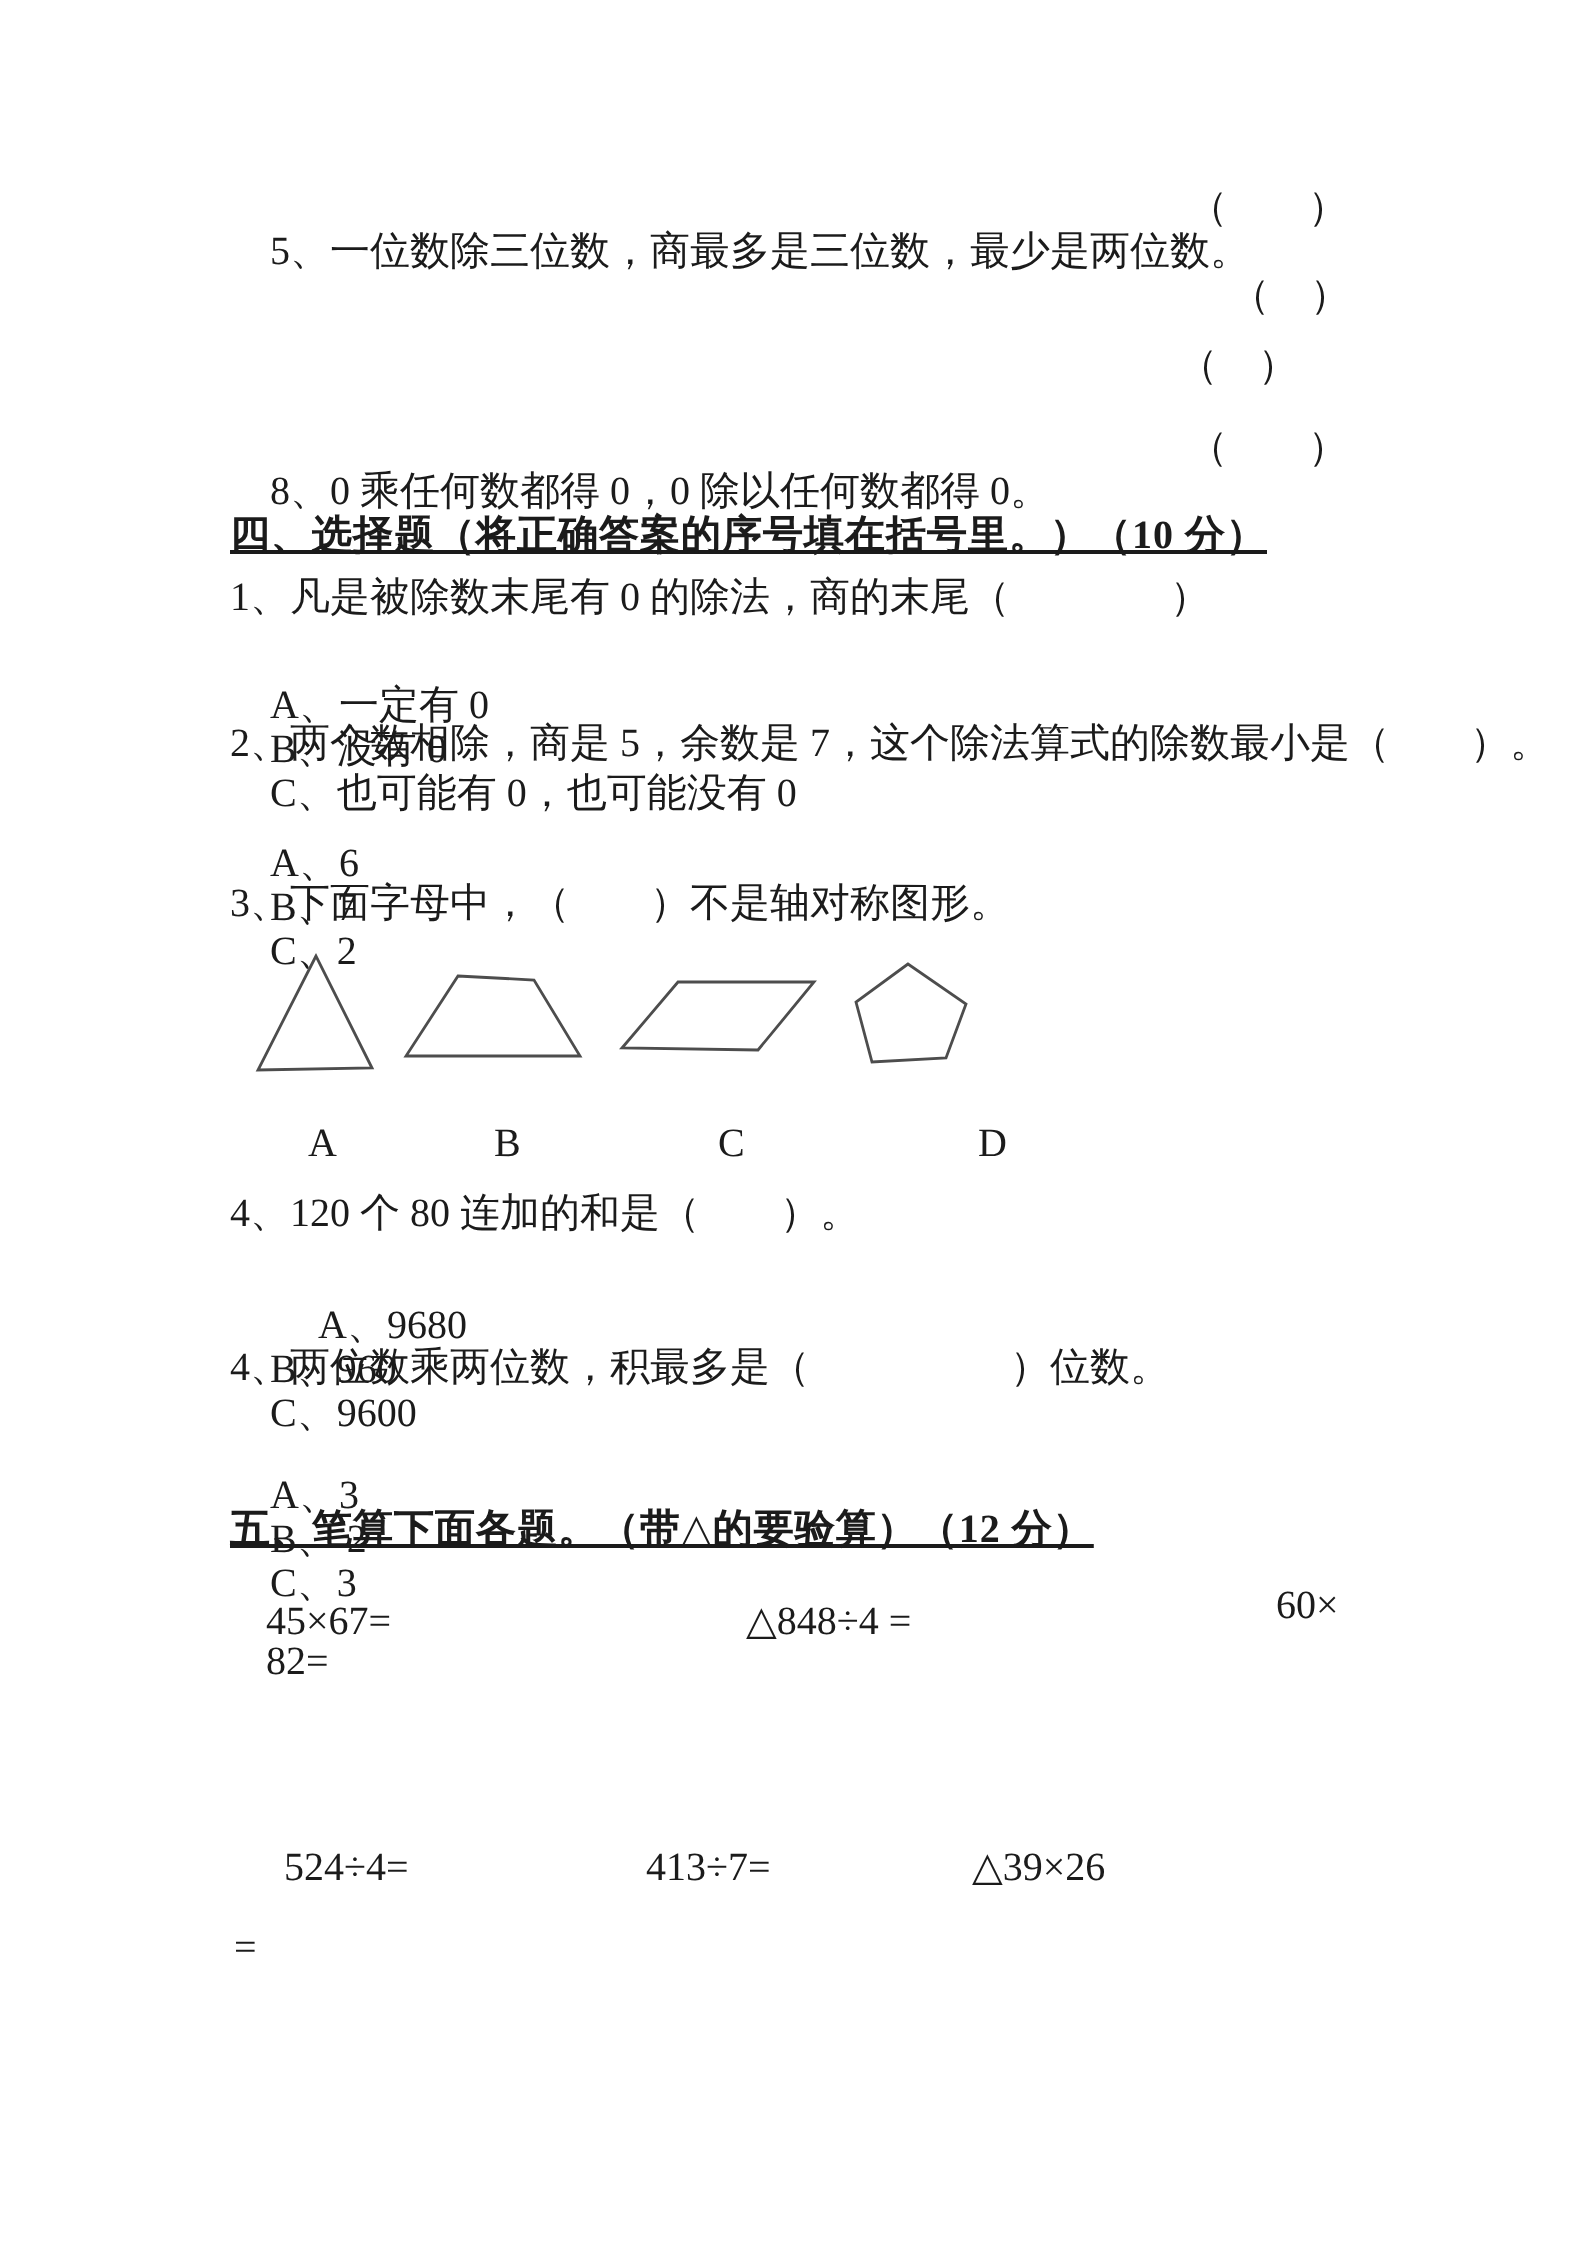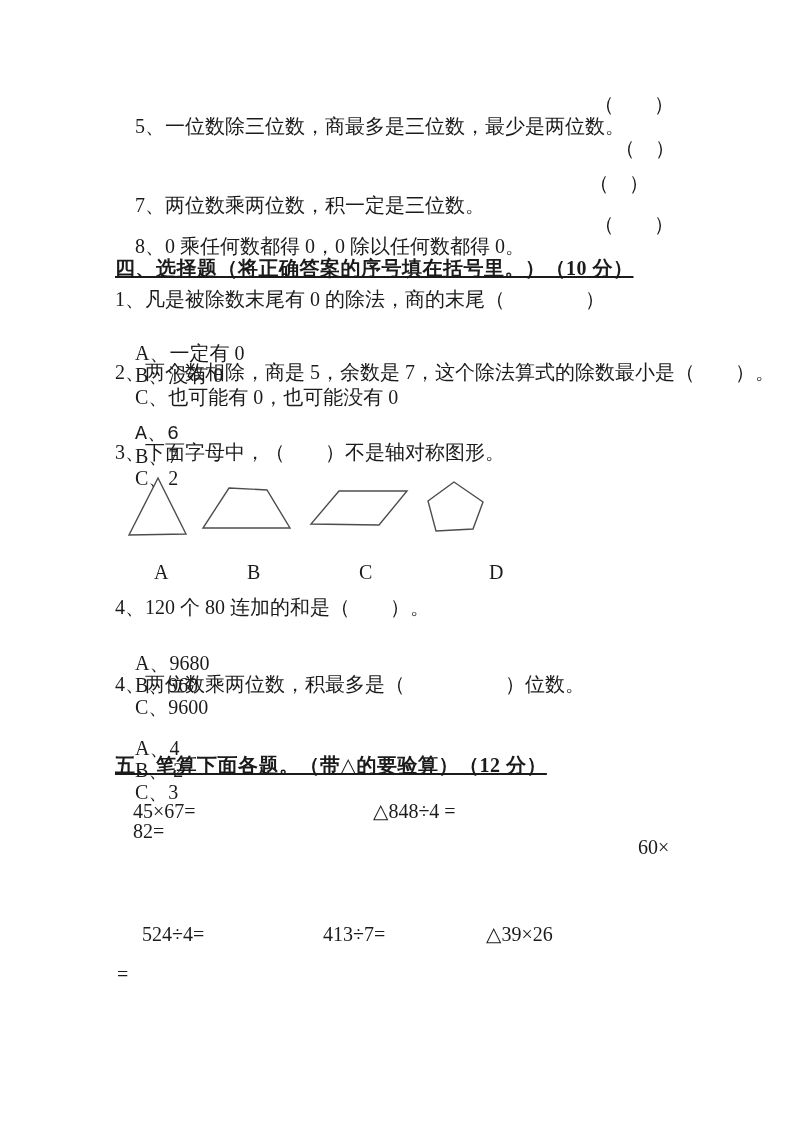--- a/index.html
+++ b/index.html
@@ -11,42 +11,41 @@
   .line { position:absolute; left:115px; white-space:pre; line-height:22px; }
   .heading { font-weight:bold; letter-spacing:0.5px;text-decoration:underline; }
   .judge { width:620px; }
   .paren { position:absolute; top:0; white-space:pre; }
   .j5 .paren { left:479px; }
   .j6 .paren { left:500px; }
   .j7 .paren { left:474px; }
   .j8 .paren { left:479px; }
   .opts span { display:inline-block; white-space:pre; }
   .q1o .o1 { width:137px; } .q1o .o2 { width:78px; }
-  .q2o .o1 { width:112px;font-family:Liberation Mono, monospace; } .q2o .o2 { width:53px; }
-  .q4o .o1 { width:125px; } .q4o .o2 { width:95px; }
+  .q2o .o1 { width:112px; } .q2o .o2 { width:53px; }
+  .q4o .o1 { width:125px;margin-left:24px; } .q4o .o2 { width:95px; }
   .q5o .o1 { width:53px; }  .q5o .o2 { width:64px; }
   .calc { position:absolute; white-space:pre; line-height:22px; }
   .shapes-svg { position:absolute; left:113px; top:470px; }
   .shape-label { position:absolute; top:561px; white-space:pre; }
   .lblA { left:154px; } .lblB { left:247px; } .lblC { left:359px; } .lblD { left:489px; }
 </style>
 </head>
 <body>
 
 <div class="page">
 
   <div class="line judge j5" style="top:93px">
     <span>5、一位数除三位数，商最多是三位数，最少是两位数。</span>
     <span class="paren">（　　）</span>
   </div>
   <div class="line judge j6" style="top:137px">
     <span class="paren">（　）</span>
   </div>
   <div class="line judge j7" style="top:172px">
-    <span>7、两位数乘两位数，积一定是三位数。</span>
     <span class="paren">（　）</span>
   </div>
   <div class="line judge j8" style="top:213px">
     <span>8、0 乘任何数都得 0，0 除以任何数都得 0。</span>
     <span class="paren">（　　）</span>
   </div>
 
   <div class="line heading" style="top:257px">四、选择题（将正确答案的序号填在括号里。）（10 分）</div>
 
   <div class="line" style="top:288px">1、凡是被除数末尾有 0 的除法，商的末尾（　　　　）</div>
@@ -78,30 +77,30 @@
 
   <div class="line" style="top:596px">4、120 个 80 连加的和是（　　）。</div>
   <div class="line opts q4o" style="top:630px">
     <span class="o1">A、9680</span>
     <span class="o2">B、960</span>
     <span class="o3">C、9600</span>
   </div>
 
   <div class="line" style="top:673px">4、两位数乘两位数，积最多是（　　　　　）位数。</div>
   <div class="line opts q5o" style="top:715px">
-    <span class="o1">A、4</span>
+    <span class="o1">A、3</span>
     <span class="o2">B、 2</span>
     <span class="o3">C、3</span>
   </div>
 
   <div class="line heading" style="top:754px">五、笔算下面各题。（带△的要验算）（12 分）</div>
 
   <span class="calc" style="left:133px; top:800px">45×67=</span>
   <span class="calc" style="left:373px; top:800px">△848÷4 =</span>
-  <span class="calc" style="left:638px; top:836px">60×</span>
+  <span class="calc" style="left:638px; top:792px">60×</span>
   <span class="calc" style="left:133px; top:820px">82=</span>
 
   <span class="calc" style="left:142px; top:923px">524÷4=</span>
   <span class="calc" style="left:323px; top:923px">413÷7=</span>
   <span class="calc" style="left:486px; top:923px">△39×26</span>
   <span class="calc" style="left:117px; top:963px">=</span>
 
 </div>
 
 </body></html>

